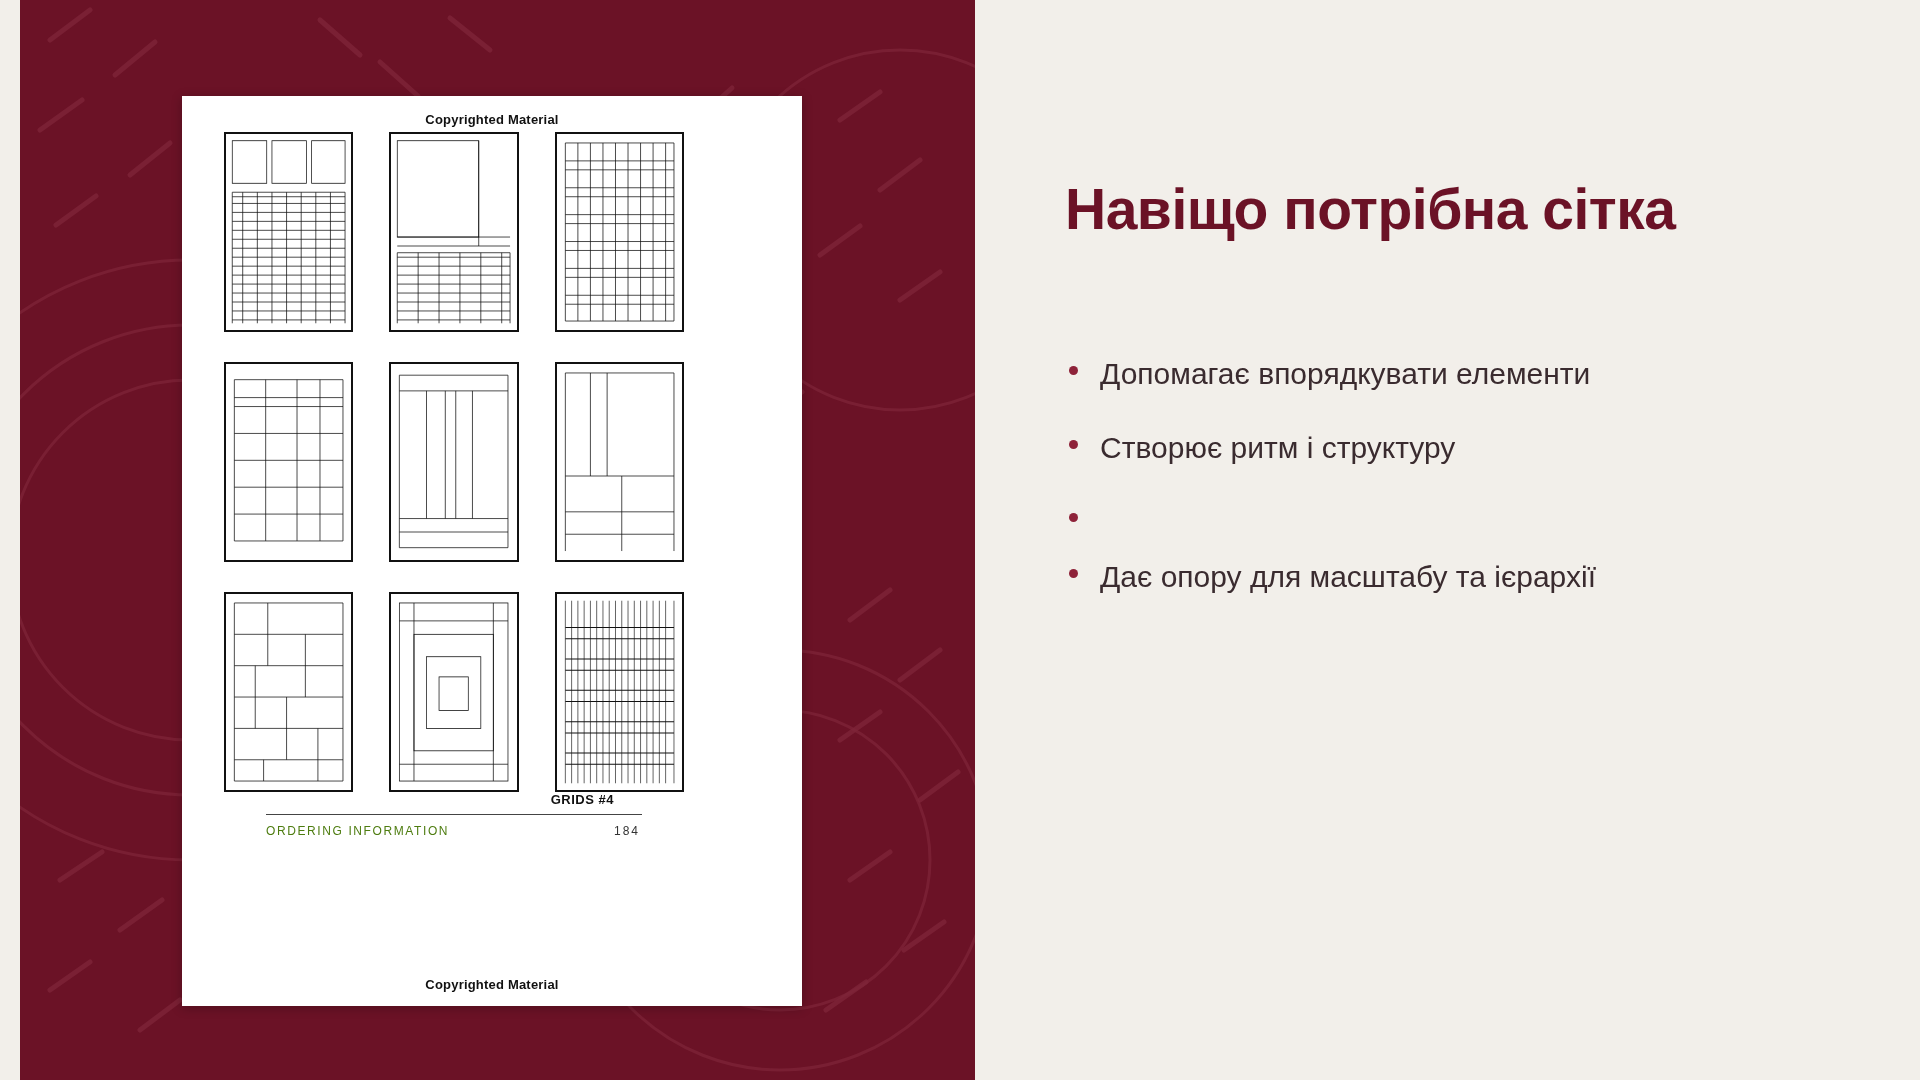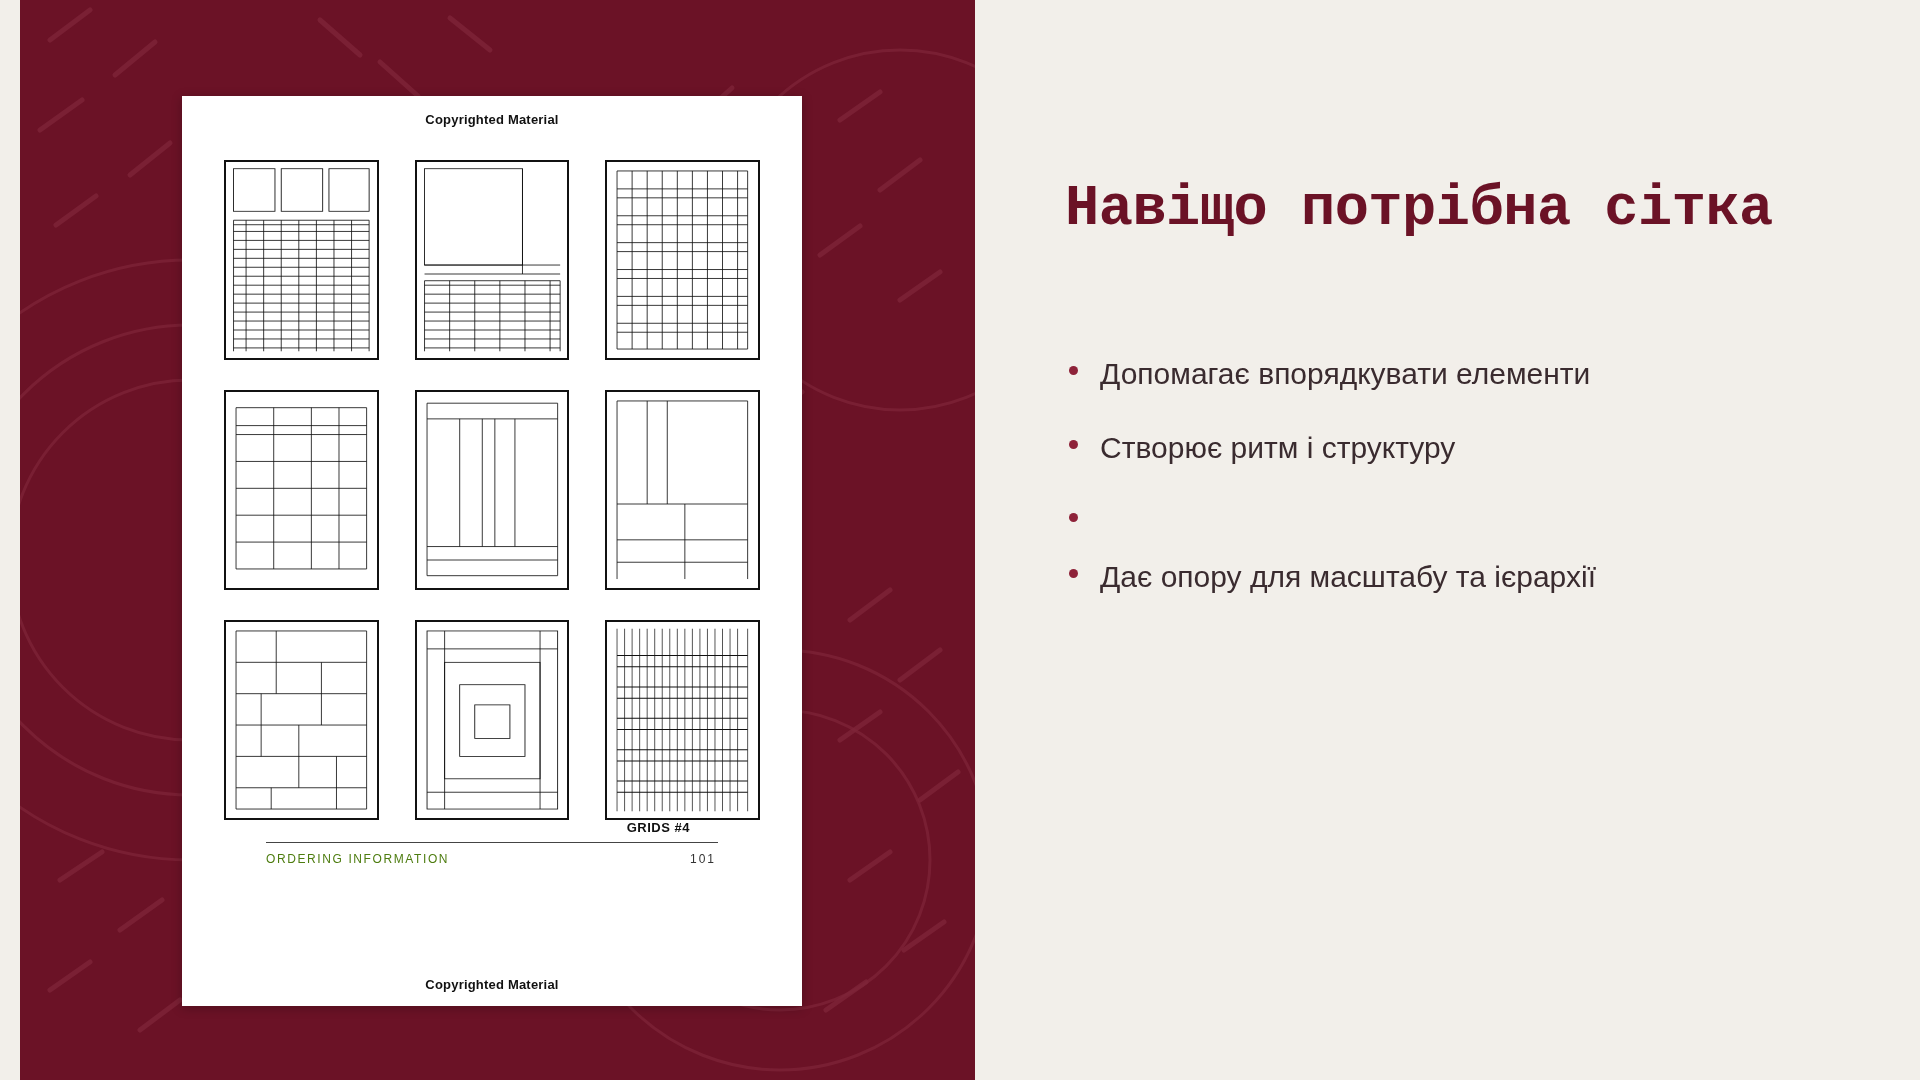--- a/index.html
+++ b/index.html
@@ -59,22 +59,22 @@
     font-size: 13px;
     color: #111;
     letter-spacing: 0.2px;
   }
   .cm-top { top: 16px; }
   .cm-bottom { bottom: 14px; }
 
   .grid-wrap {
     position: absolute;
     left: 42px;
-    top: 64px;
-    width: 536px;
+    top: 36px;
+    width: 460px;
     height: 762px;
   }
   .grid-rows {
     display: grid;
     grid-template-columns: repeat(3, 1fr);
     grid-template-rows: repeat(3, 1fr);
     column-gap: 36px;
     row-gap: 30px;
     width: 100%;
     height: 660px;
@@ -138,21 +138,21 @@
     height: 1080px;
     background: #F2EFEA;
     padding: 0 70px 0 90px;
     box-sizing: border-box;
   }
   .title {
     position: absolute;
     left: 90px;
     top: 178px;
     margin: 0;
-    font-family: Liberation Mono, monospace;
+    font-family: Liberation Sans, sans-serif;
     font-weight: bold;
     font-size: 57px;
     line-height: 1.12;
     color: #6B1226;
     letter-spacing: -0.5px;
     text-align: right;
   }
   .bullets {
     position: absolute;
     left: 90px;
@@ -459,21 +459,21 @@
               </g>
             </svg>
           </div>
 
         </div>
 
         <div class="page-footer">
           <div class="grids-label">GRIDS #4</div>
           <div class="footer-rule"></div>
           <div class="ordering-label">ORDERING INFORMATION</div>
-          <div class="page-number">101</div>
+          <div class="page-number">184</div>
         </div>
       </div>
 
       <div class="cm-bottom">Copyrighted Material</div>
     </div>
   </div>
 
   <div class="right-panel">
     <h1 class="title">Навіщо потрібна сітка</h1>
 

